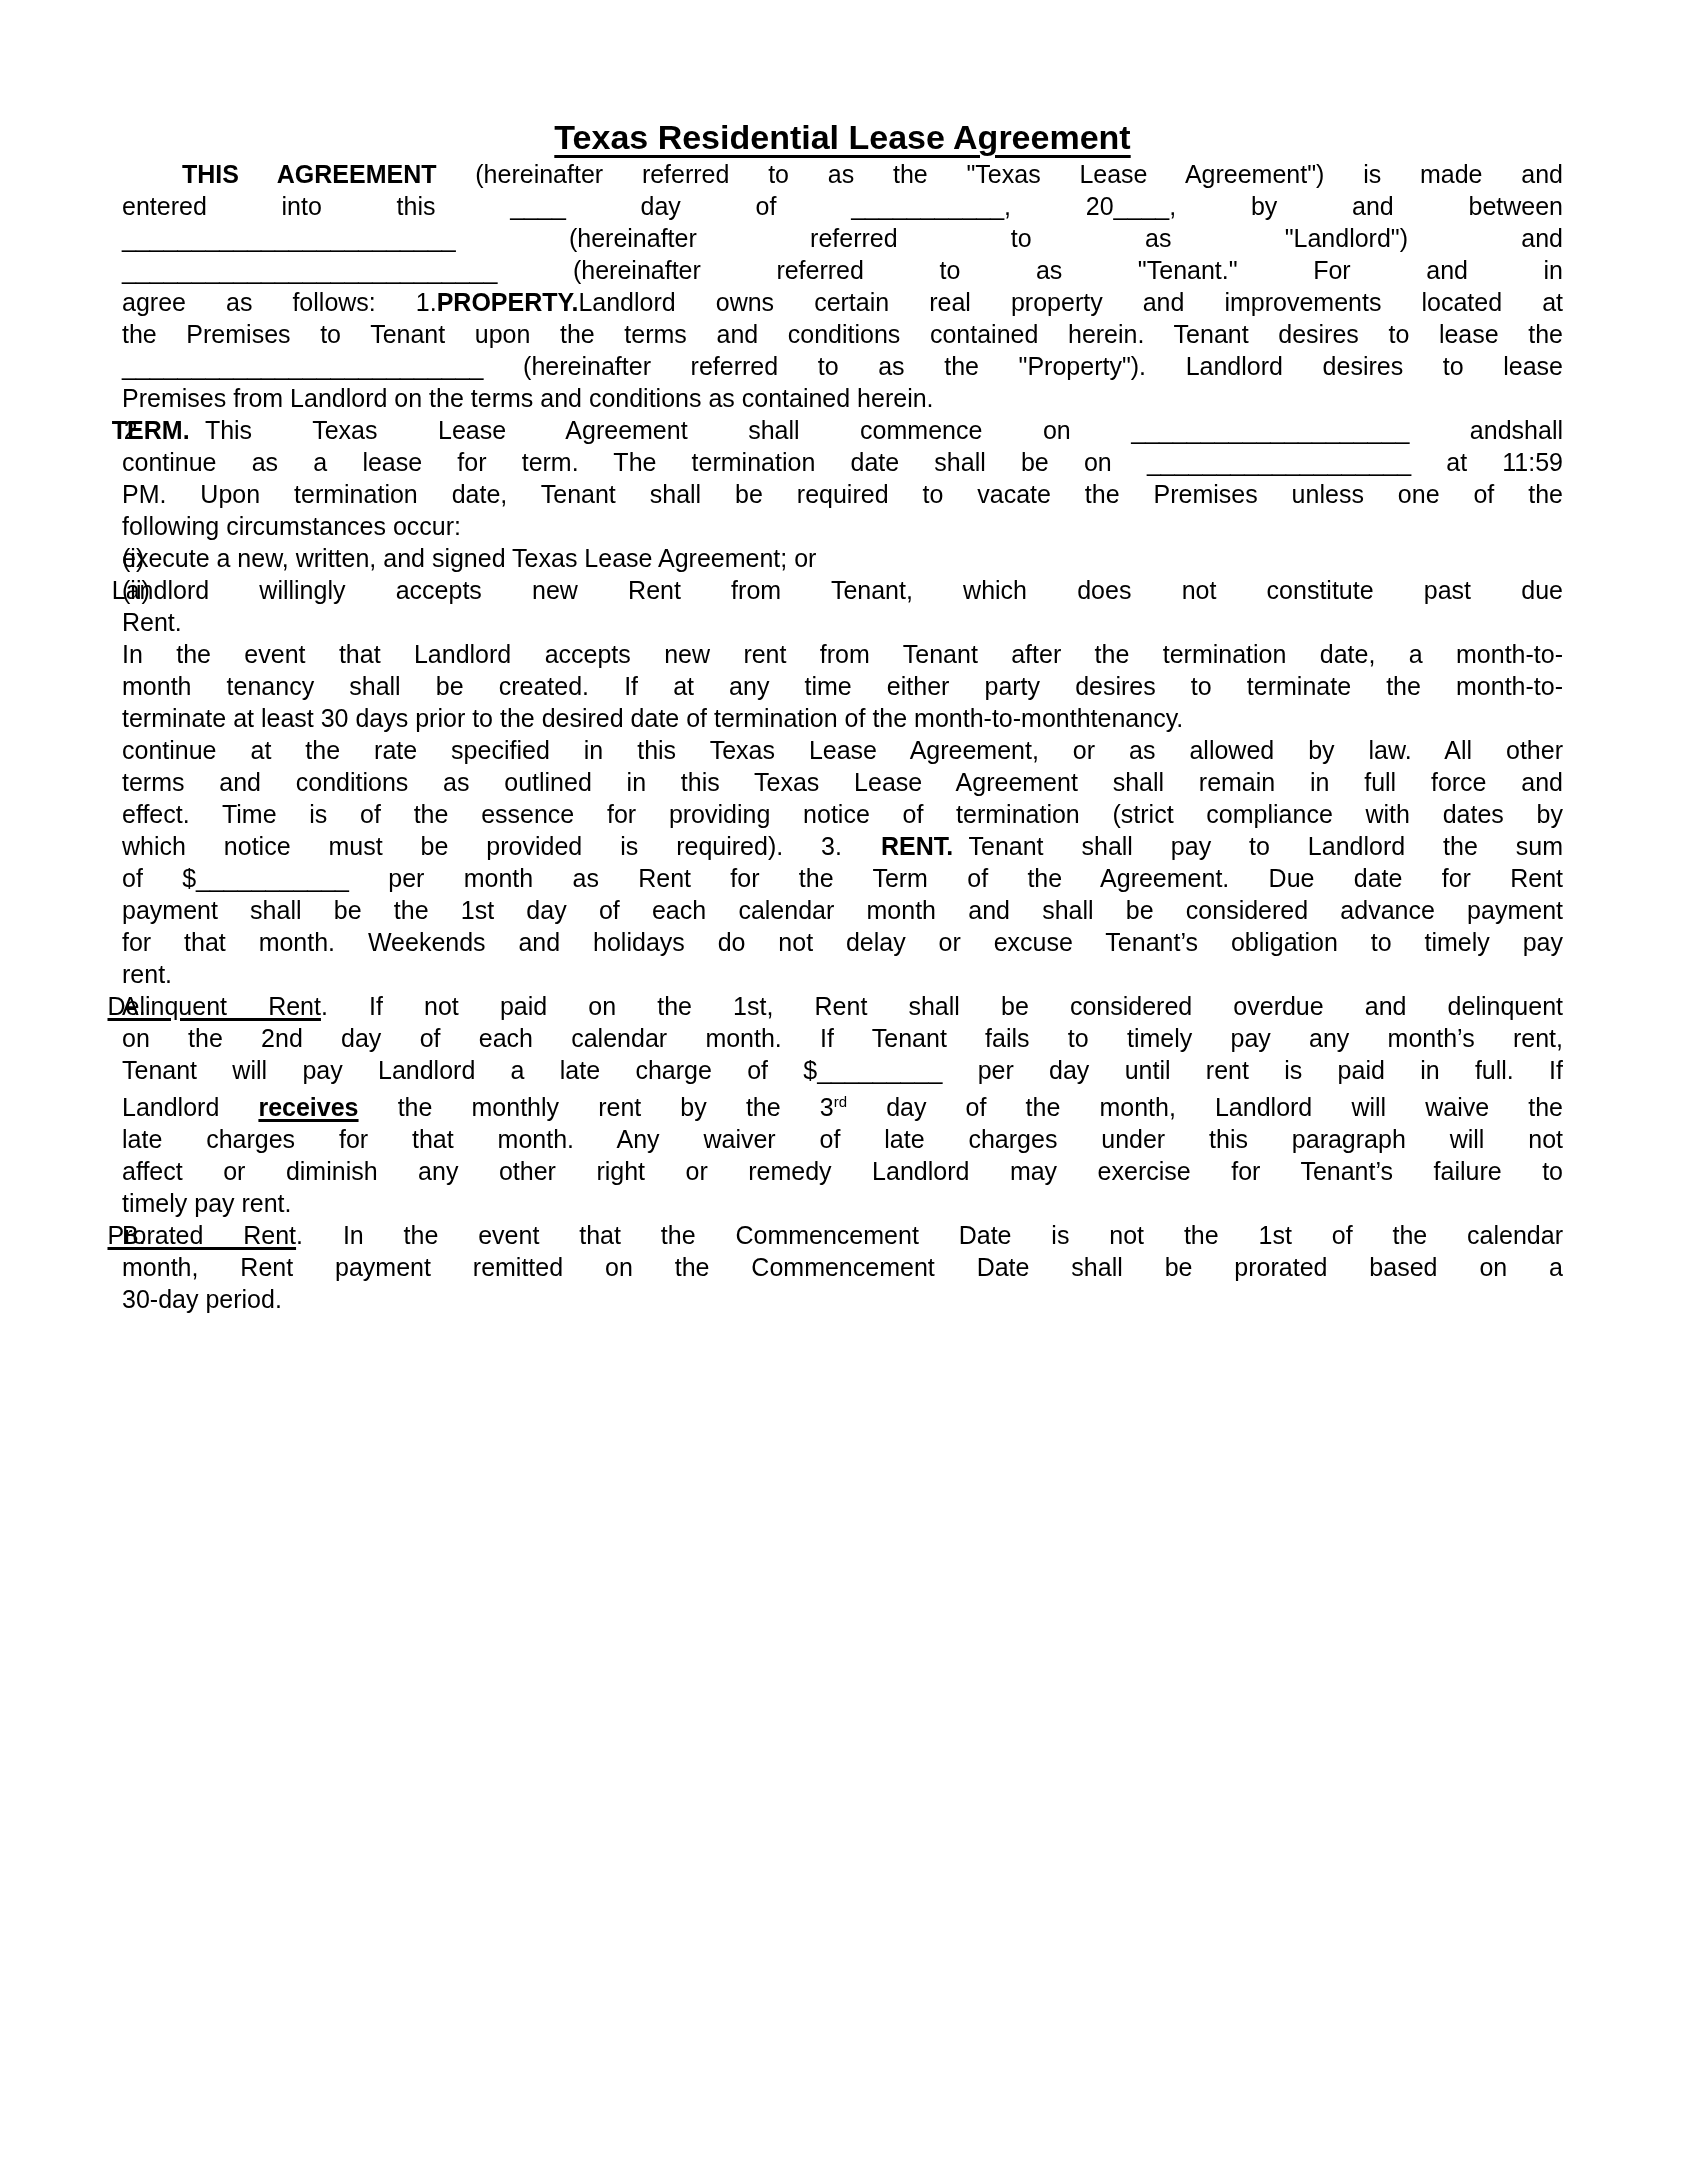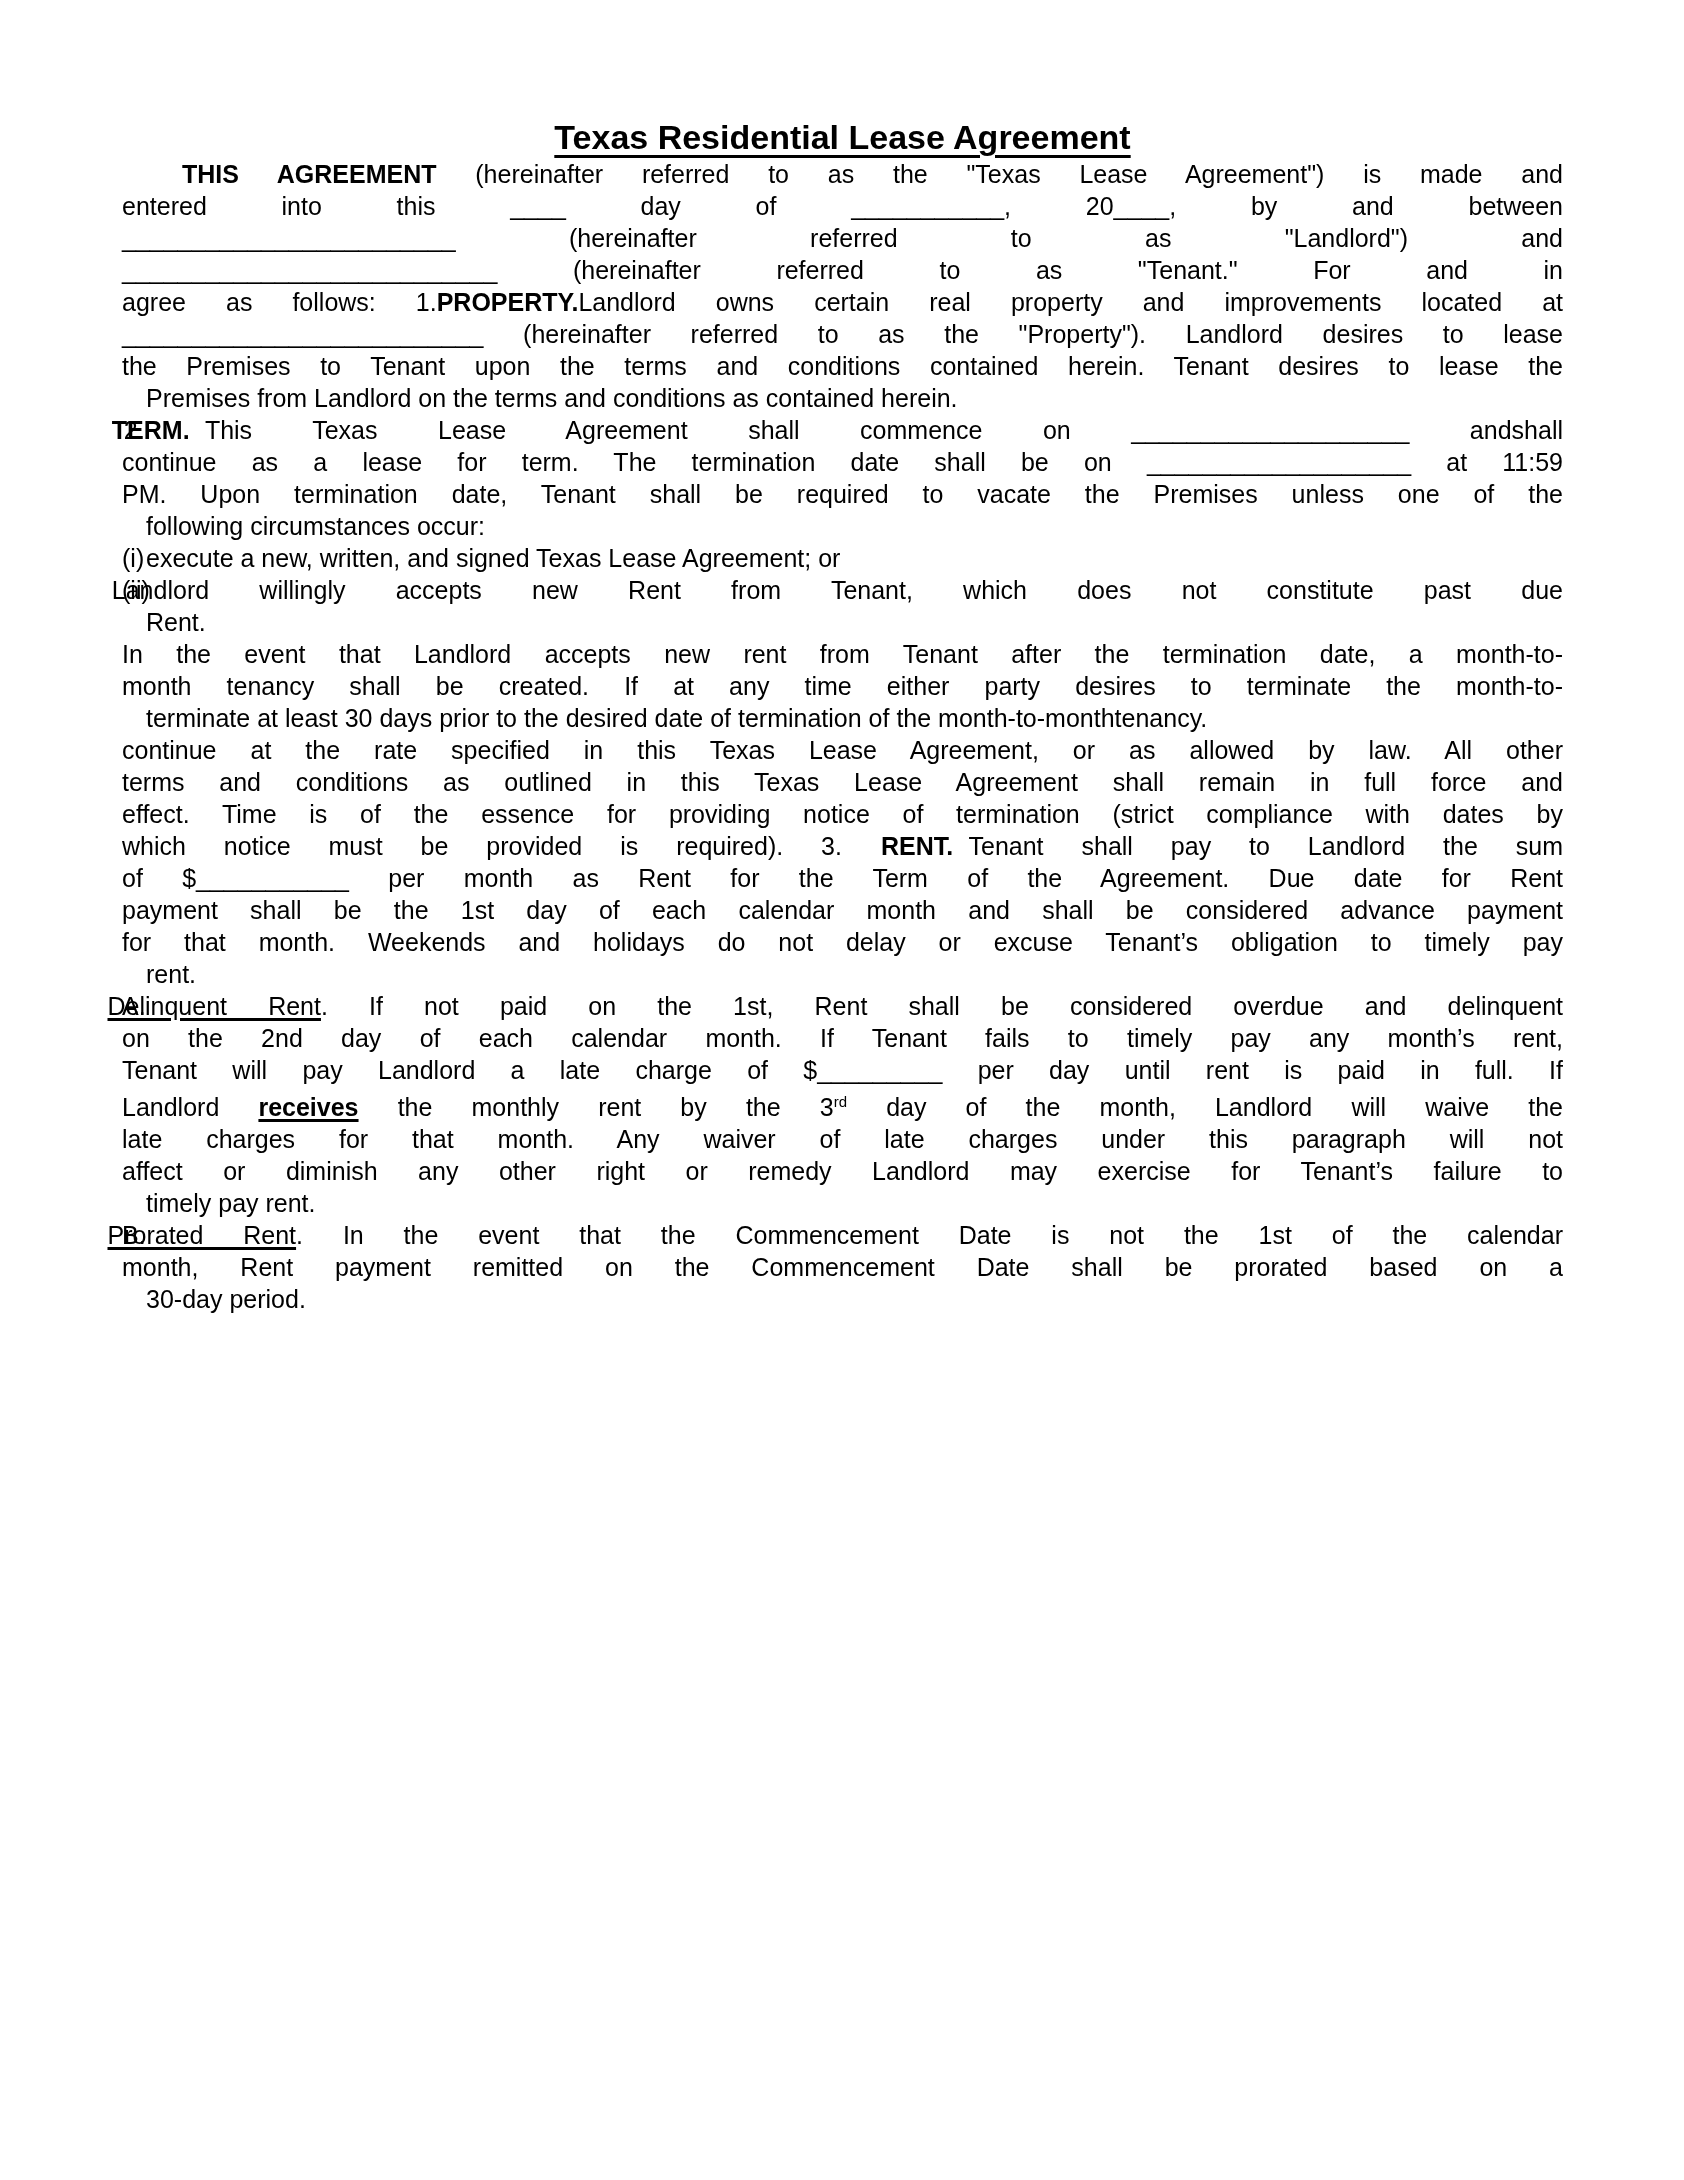--- a/index.html
+++ b/index.html
@@ -29,21 +29,21 @@
     text-decoration-thickness: 3.4px;
     text-underline-offset: 6px;
   }
   p.block { margin: 0; padding: 0; }
   .ln {
     display: block;
     line-height: 32px;
     text-align: justify;
     text-align-last: justify;
   }
-  .ln.end { text-align-last: left; margin-left: 24px; }
+  .ln.end { text-align-last: left; }
   .b { font-weight: 700; }
   .u {
     text-decoration: underline;
     text-decoration-thickness: 2.6px;
     text-underline-offset: 3.4px;
   }
   .bu {
     font-weight: 700;
     text-decoration: underline;
     text-decoration-thickness: 2.6px;
@@ -85,22 +85,22 @@
 <div class="page">
 
   <h1 class="doc-title">Texas Residential Lease Agreement</h1>
 
   <p class="block intro">
     <span class="ln first"><span class="b">THIS AGREEMENT</span><span> (hereinafter referred to as the "Texas Lease Agreement") is made and</span></span>
     <span class="ln">entered into this ____ day of ___________, 20____, by and between</span>
     <span class="ln">________________________ (hereinafter referred to as "Landlord") and</span>
     <span class="ln">___________________________ (hereinafter referred to as "Tenant." For and in</span>
     <span class="ln"><span>agree as follows: 1.</span><span class="b">PROPERTY.</span><span>Landlord owns certain real property and improvements located at</span></span>
+    <span class="ln">the Premises to Tenant upon the terms and conditions contained herein. Tenant desires to lease the</span>
     <span class="ln">__________________________ (hereinafter referred to as the "Property"). Landlord desires to lease</span>
-    <span class="ln">the Premises to Tenant upon the terms and conditions contained herein. Tenant desires to lease the</span>
     <span class="ln end">Premises from Landlord on the terms and conditions as contained herein.</span>
   </p>
 
   <p class="block sec sec2">
     <span class="num">2.</span>
     <span class="ln l1adj"><span class="b">TERM.</span><span class="lbl-gap">This Texas Lease Agreement shall commence on ____________________ andshall</span></span>
     <span class="ln">continue as a lease for term. The termination date shall be on ___________________ at 11:59</span>
     <span class="ln">PM. Upon termination date, Tenant shall be required to vacate the Premises unless one of the</span>
     <span class="ln end">following circumstances occur:</span>
   </p>

